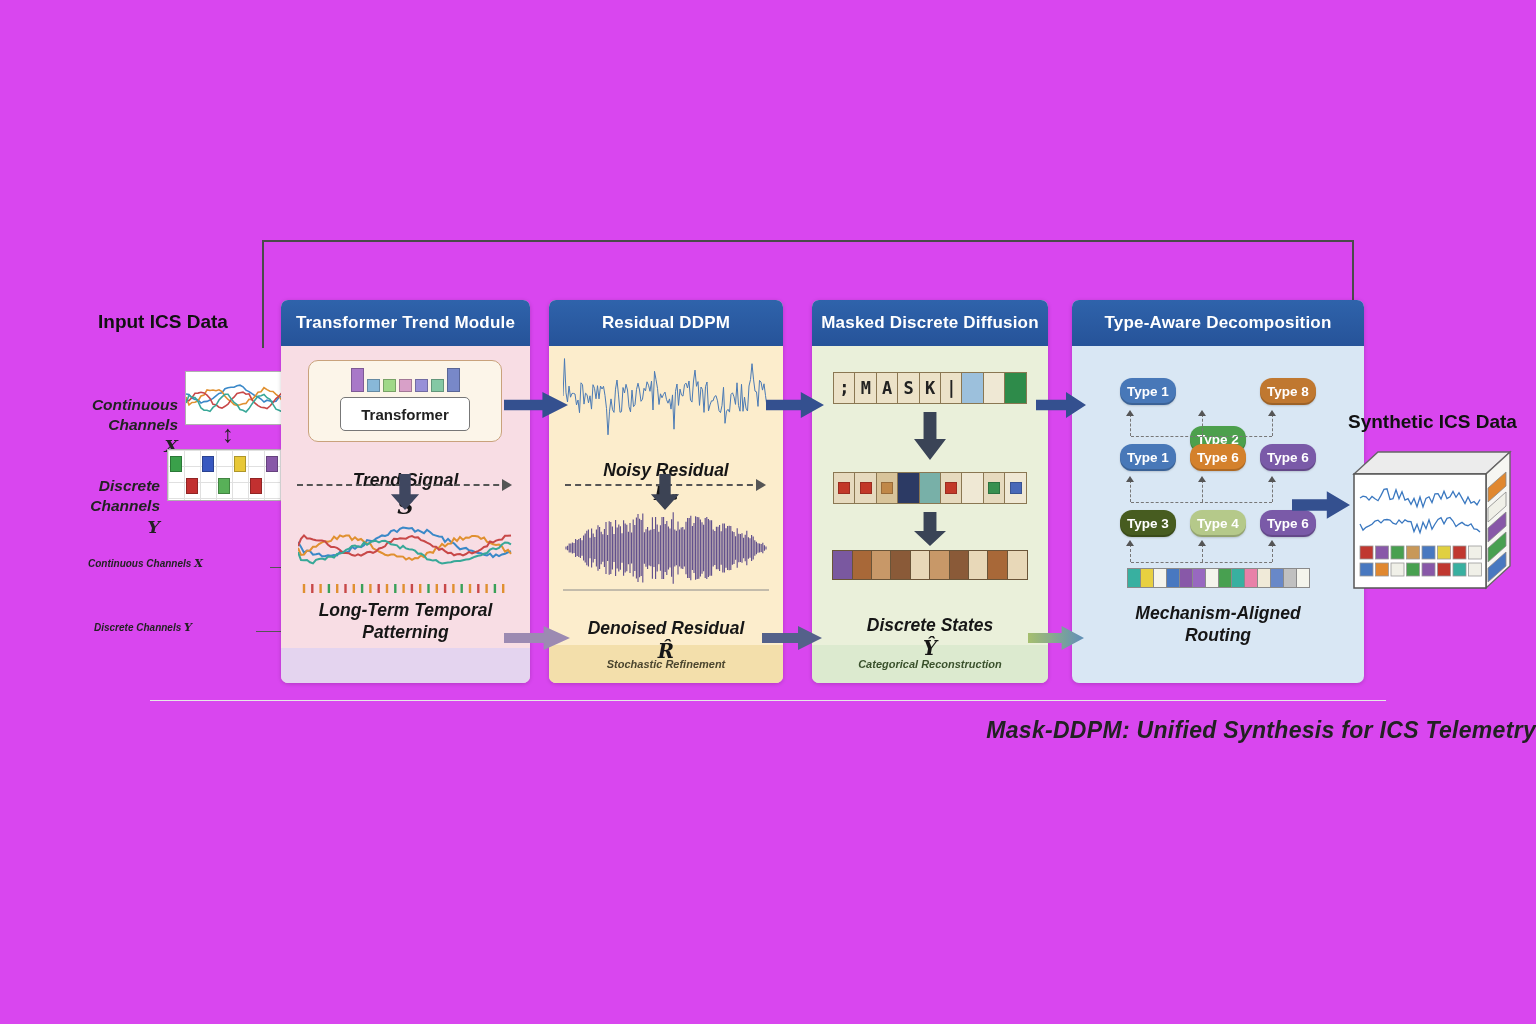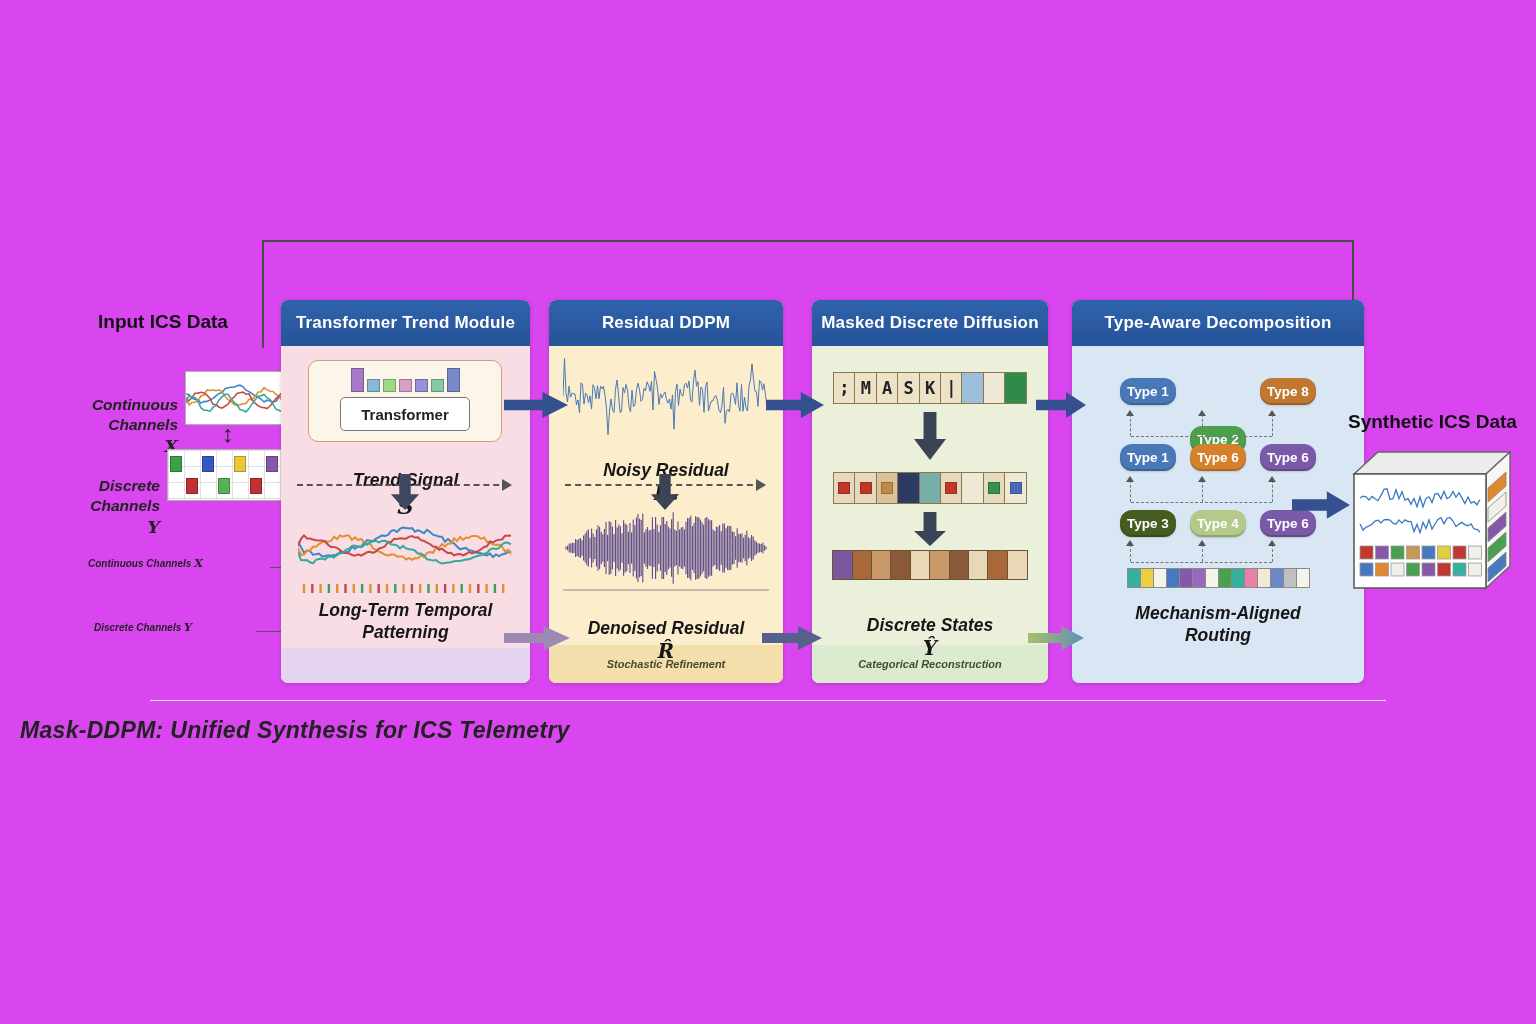--- a/index.html
+++ b/index.html
@@ -84,21 +84,21 @@
   .routing-strip{position:absolute;left:0;right:0;display:flex;justify-content:center;}
   .strip-cell{width:14px;height:20px;border:1px solid #8a8a8a;box-sizing:border-box;}
   .strip-cell:not(:first-child){margin-left:-1px;}
 
   
   .out-title{position:absolute;left:1348px;top:411px;font-size:19px;font-weight:bold;color:#111;}
   .out-caption{position:absolute;left:1336px;top:602px;width:200px;text-align:center;font-style:italic;
     font-weight:bold;font-size:17px;white-space:pre-line;line-height:1.3;color:#161616;}
 
   .divider{position:absolute;left:150px;top:700px;width:1236px;height:1px;background:#e6e6e6;}
-  .main-caption{position:absolute;left:0;right:0;top:717px;text-align:left;font-style:italic;
+  .main-caption{position:absolute;left:0;right:0;top:717px;text-align:right;font-style:italic;
     font-weight:600;font-size:23px;color:#222;letter-spacing:0.3px;margin-left:20px;}
 </style>
 </head>
 <body>
 
 <div class="canvas">
 
   <div class="fb fb-h"></div>
   <div class="fb fb-vl"></div>
   <div class="fb fb-vr"></div>

